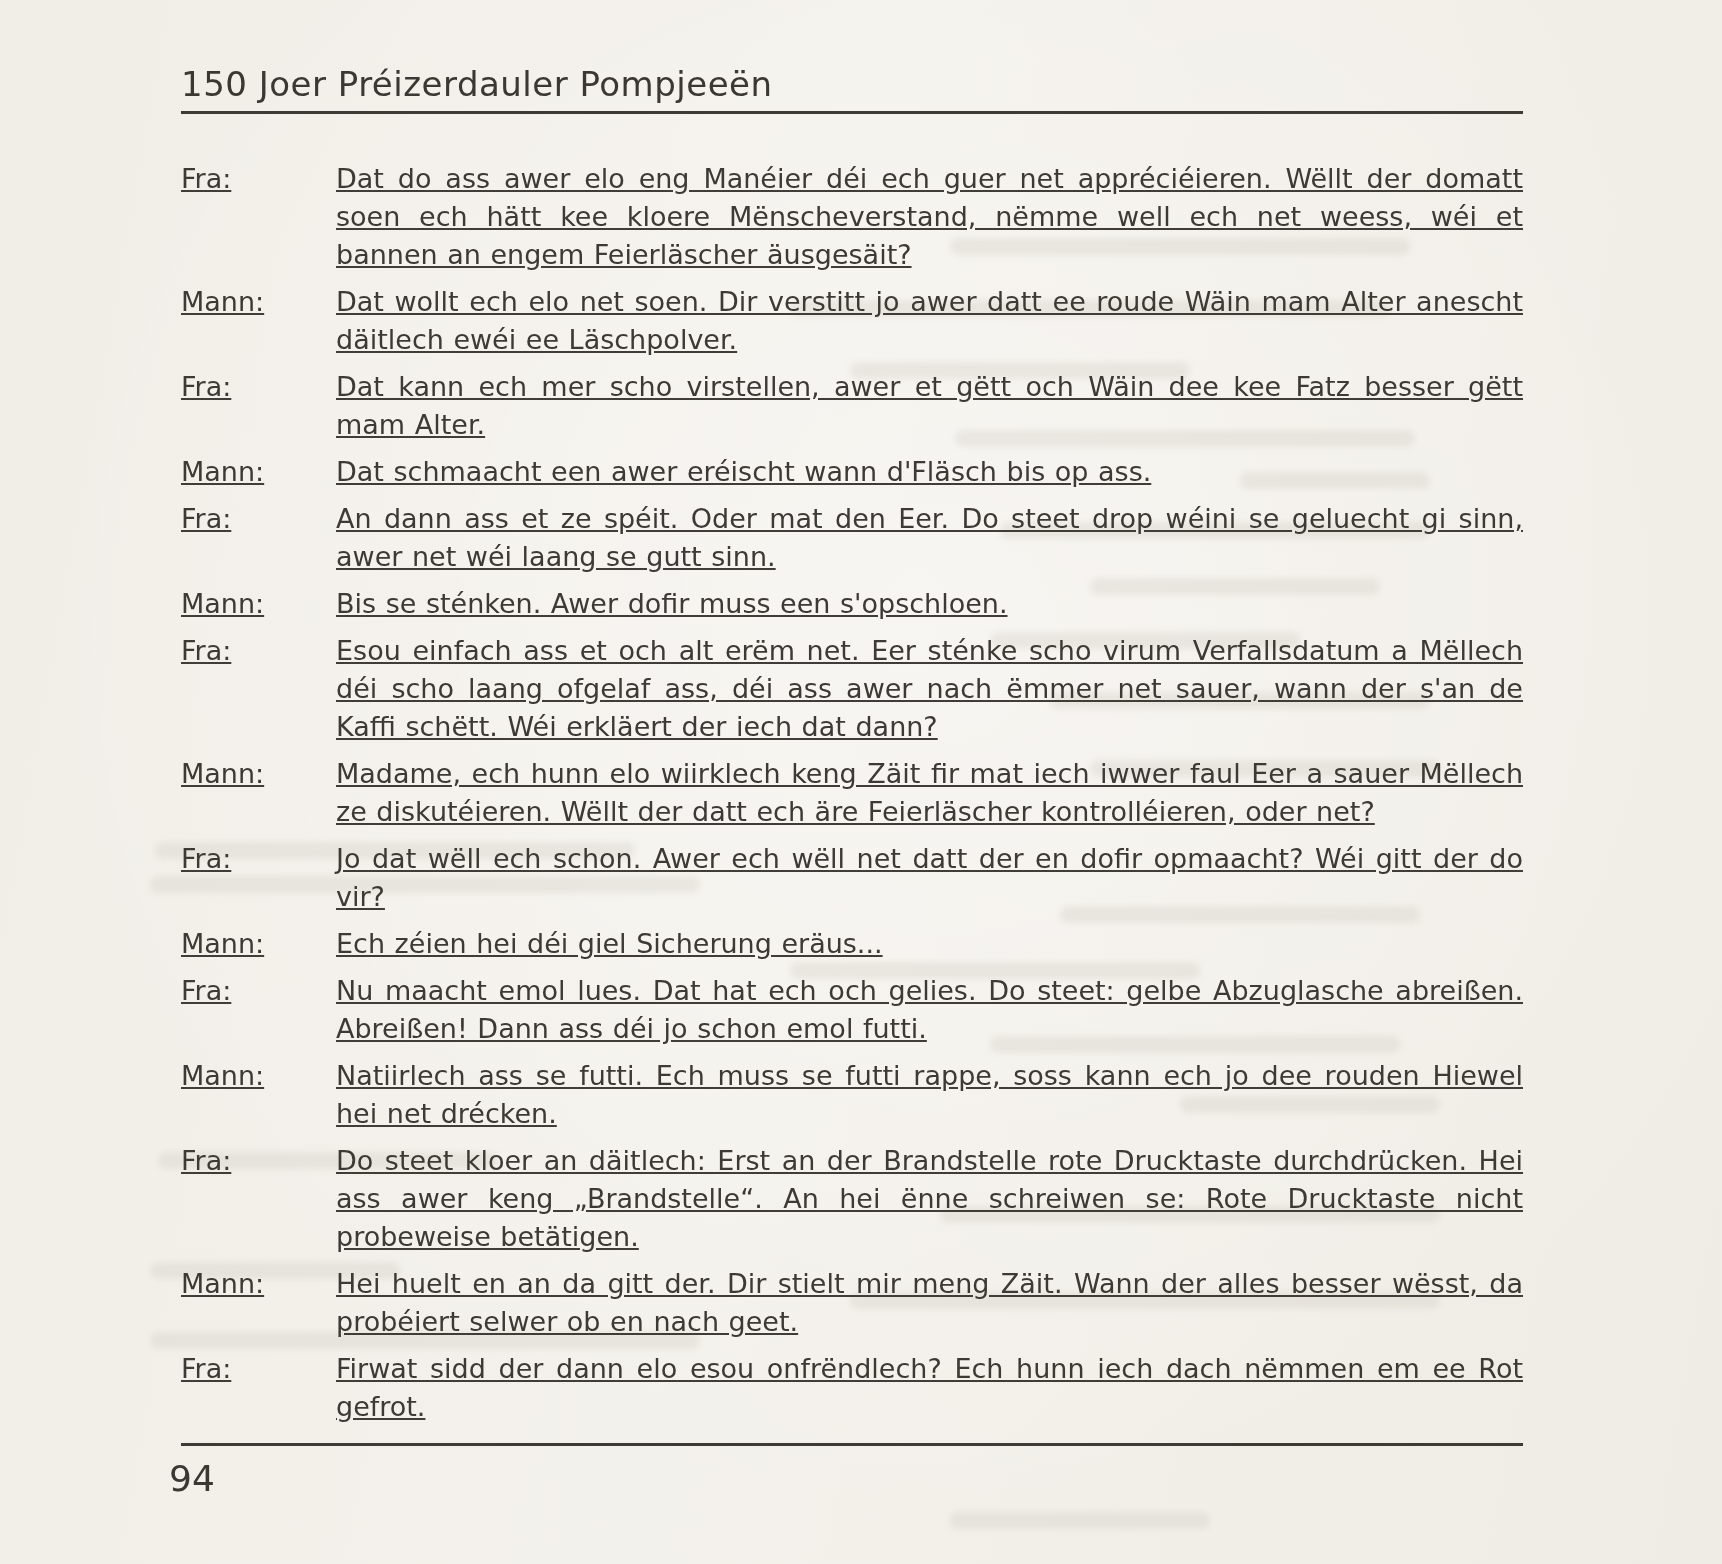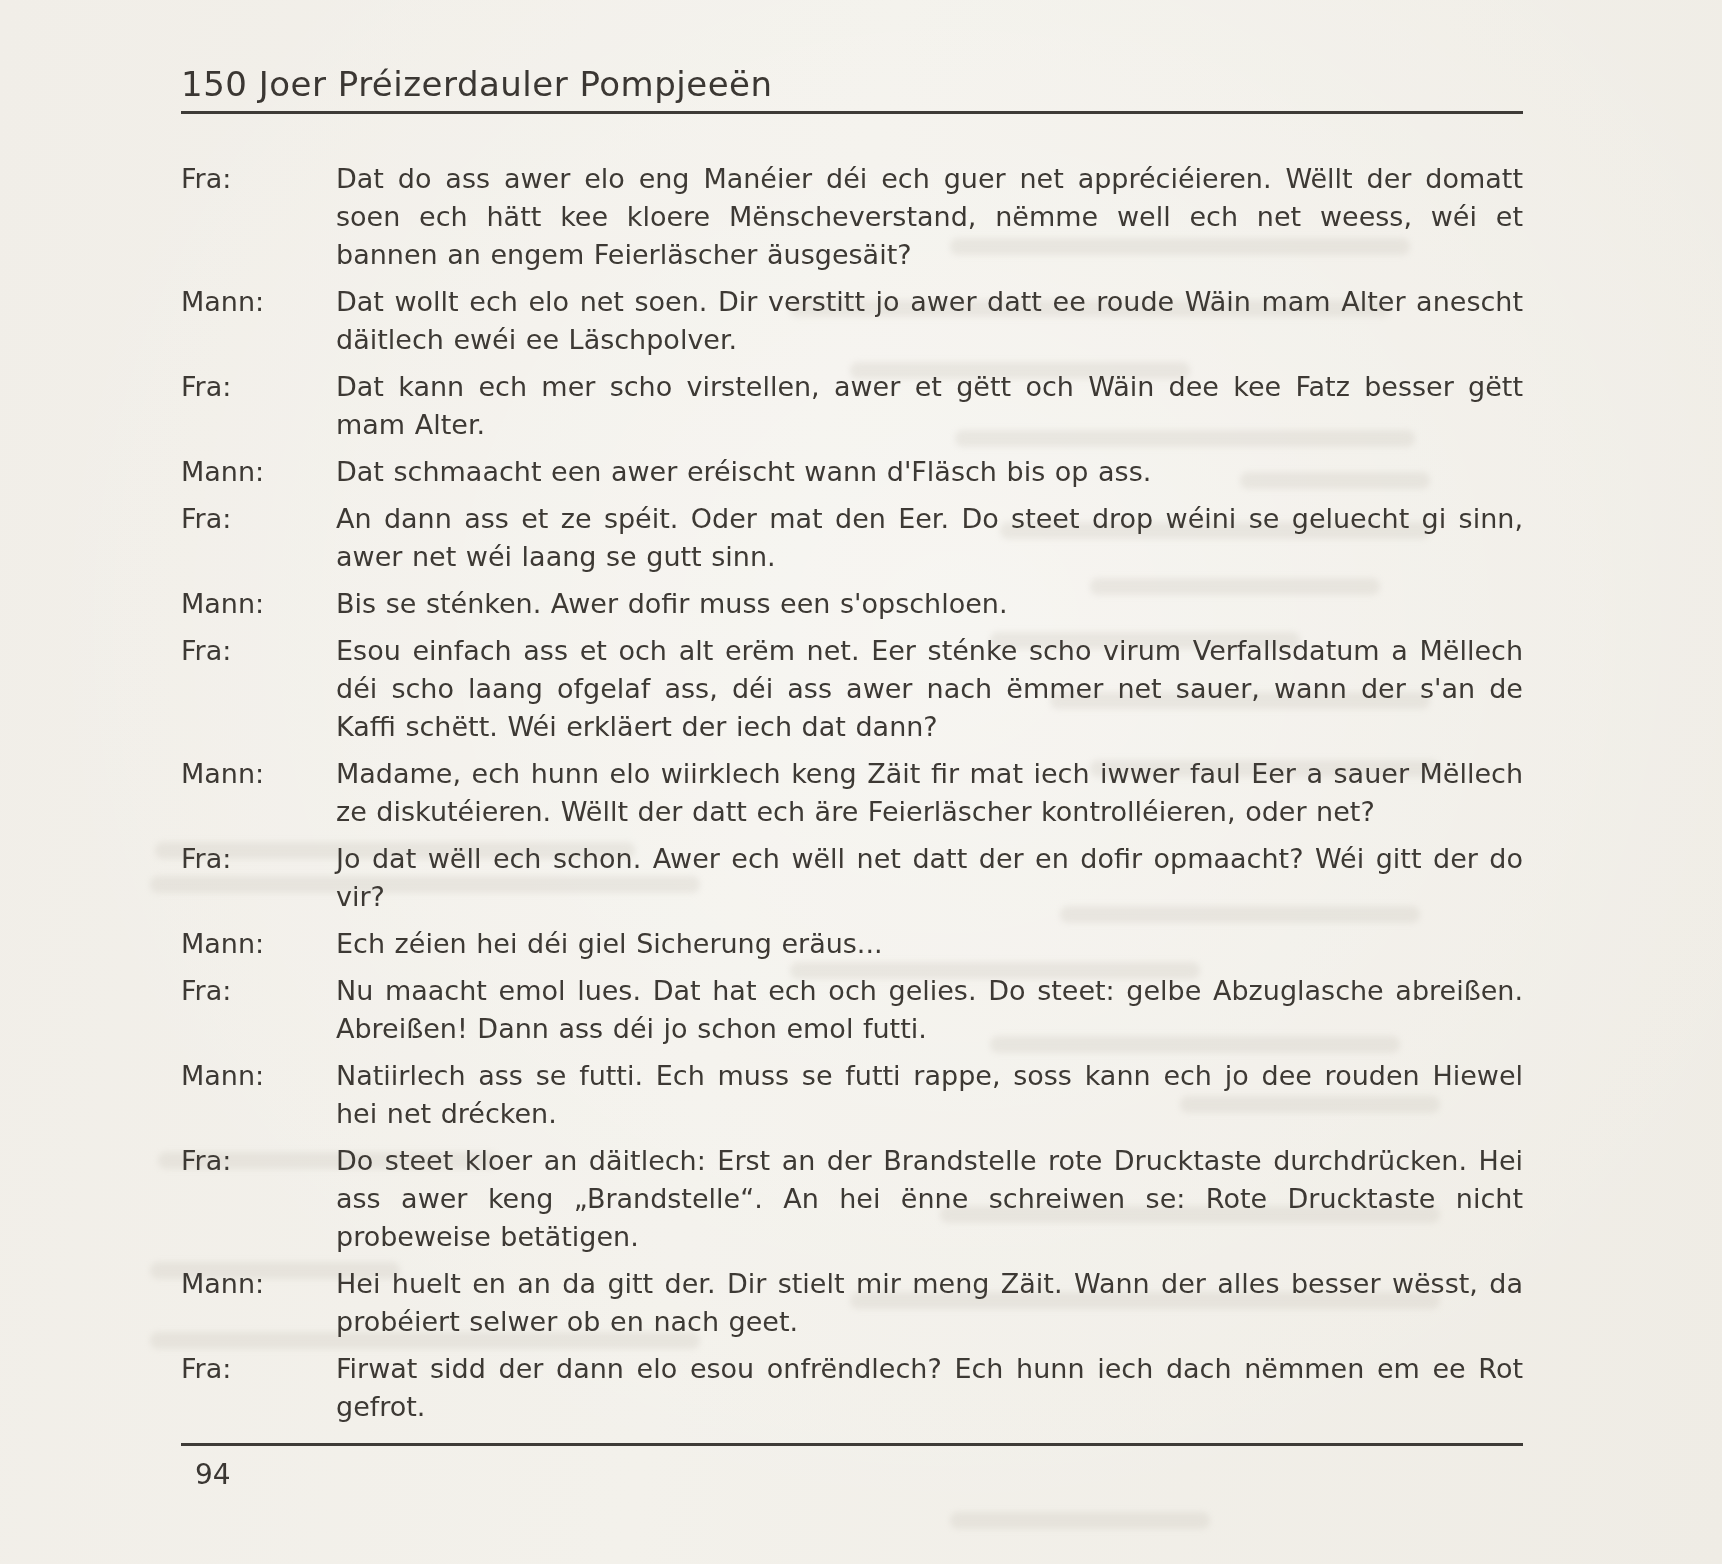--- a/index.html
+++ b/index.html
@@ -47,20 +47,21 @@
   .rule-top { top: 111px; }
   .rule-bottom { top: 1443px; }
 
   .dialogue {
     position: absolute;
     left: 181px;
     top: 160px;
     width: 1342px;
     height: 1275px;
     overflow: hidden;
+    text-decoration: underline;
   }
   .row {
     display: flex;
     margin-bottom: 9px;
   }
   .speaker {
     flex: 0 0 131px;
     font-size: 27px;
     line-height: 38px;
     color: #3d3934;
@@ -69,23 +70,23 @@
     flex: 1;
     font-size: 27px;
     line-height: 38px;
     text-align: justify;
     color: #3d3934;
     word-spacing: 1px;
     margin-left: 24px;
   }
   .page-number {
     position: absolute;
-    left: 195px;
+    left: 169px;
     top: 1458px;
-    font-size: 28px;
+    font-size: 36px;
     color: #3b3733;
   }
   .footer-right {
     position: absolute;
     left: 181px;
     top: 1464px;
     width: 1342px;
     text-align: right;
     font-size: 28px;
     color: #3d3934;

